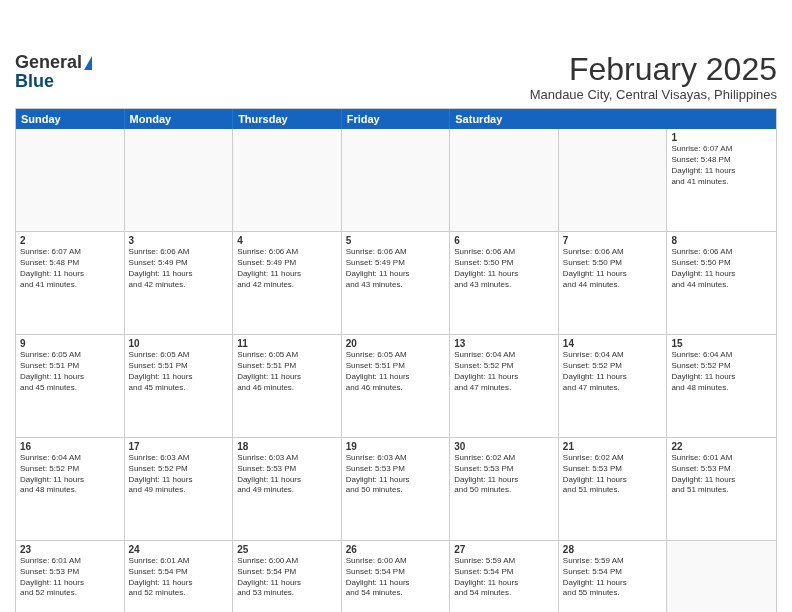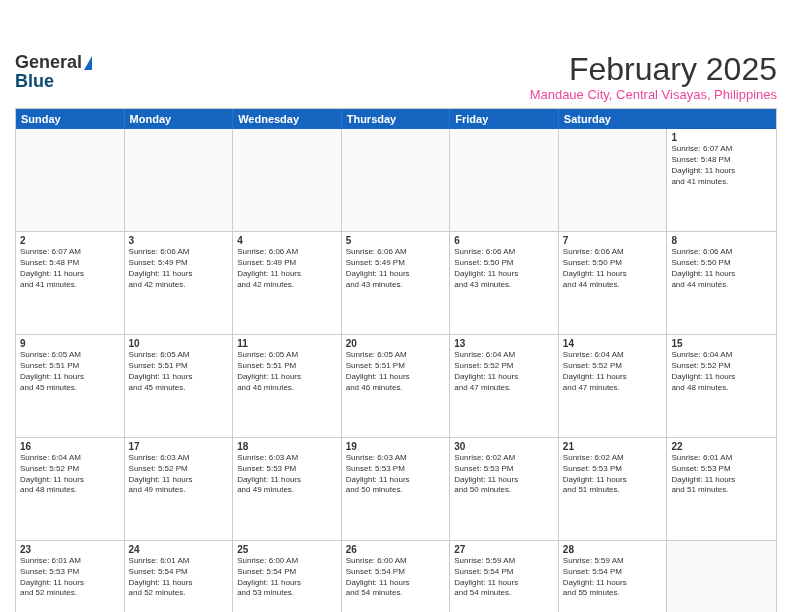--- a/index.html
+++ b/index.html
@@ -47,21 +47,21 @@
       text-align: right;
     }
     .month-title {
       font-size: 32px;
       font-weight: normal;
       color: #333;
       line-height: 1.1;
     }
     .subtitle {
       font-size: 13px;
-      color: #ec4899;
+      color: #404040;
     }
     .calendar {
       flex: 1;
       display: flex;
       flex-direction: column;
       border: 1px solid #ccc;
       justify-content: space-between;
     }
     .cal-header {
       display: grid;
@@ -124,21 +124,20 @@
     <div class="title-area">
       <div class="month-title">February 2025</div>
       <div class="subtitle">Mandaue City, Central Visayas, Philippines</div>
     </div>
   </div>
 
   <div class="calendar">
     <div class="cal-header">
     <div class="cal-header-cell">Sunday</div>
         <div class="cal-header-cell">Monday</div>
-        <div class="cal-header-cell">Wednesday</div>
         <div class="cal-header-cell">Thursday</div>
         <div class="cal-header-cell">Friday</div>
         <div class="cal-header-cell">Saturday</div>
       </div>
     <div class="cal-body">
     <div class="cal-row">
           <div class="cal-cell empty"></div>
           <div class="cal-cell empty"></div>
           <div class="cal-cell empty"></div>
           <div class="cal-cell empty"></div>

